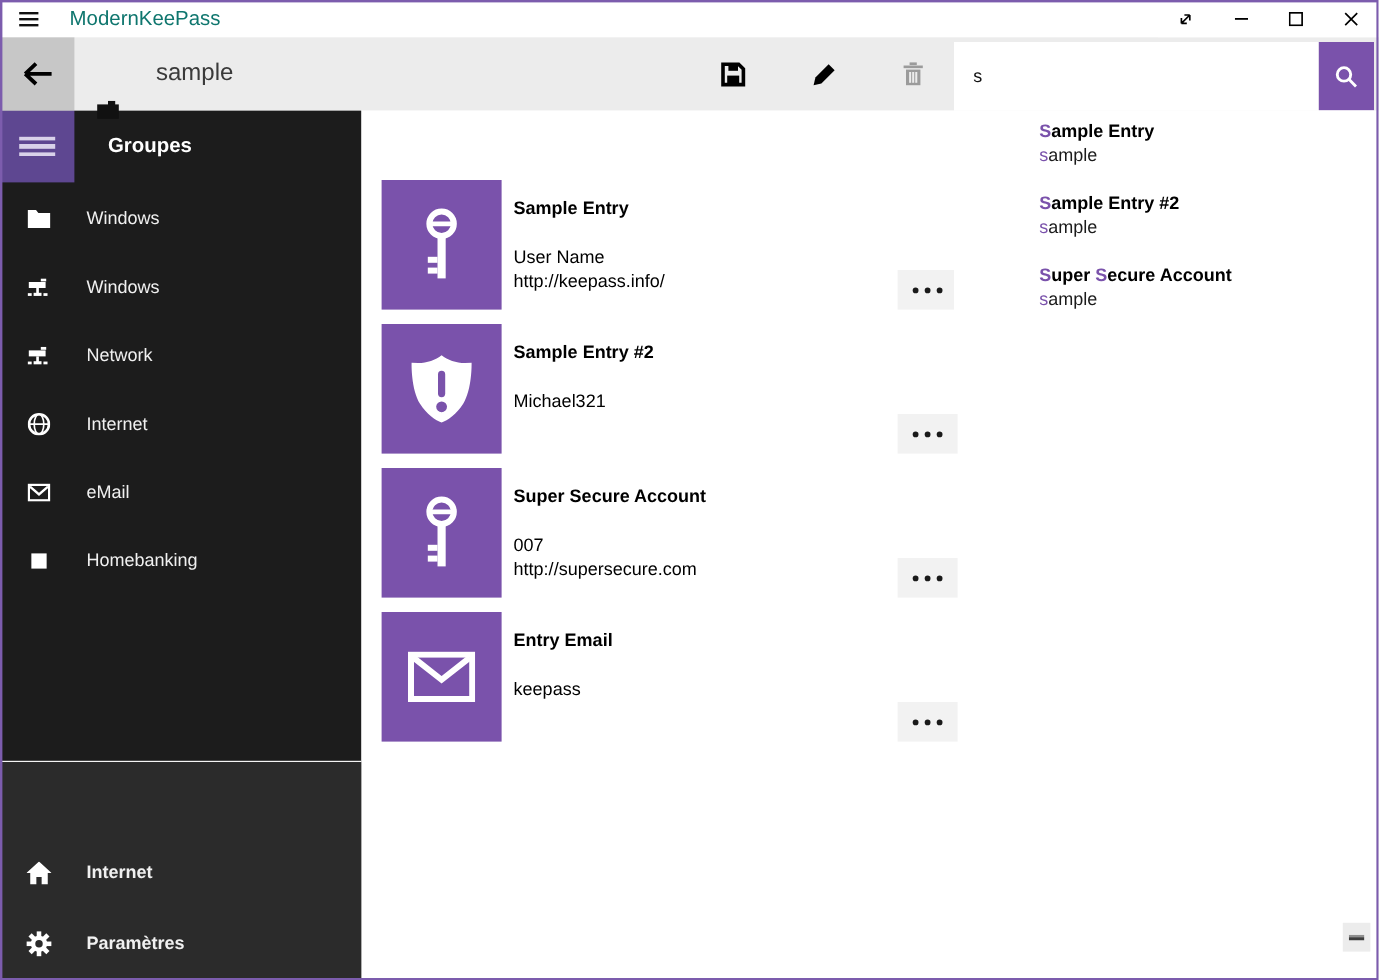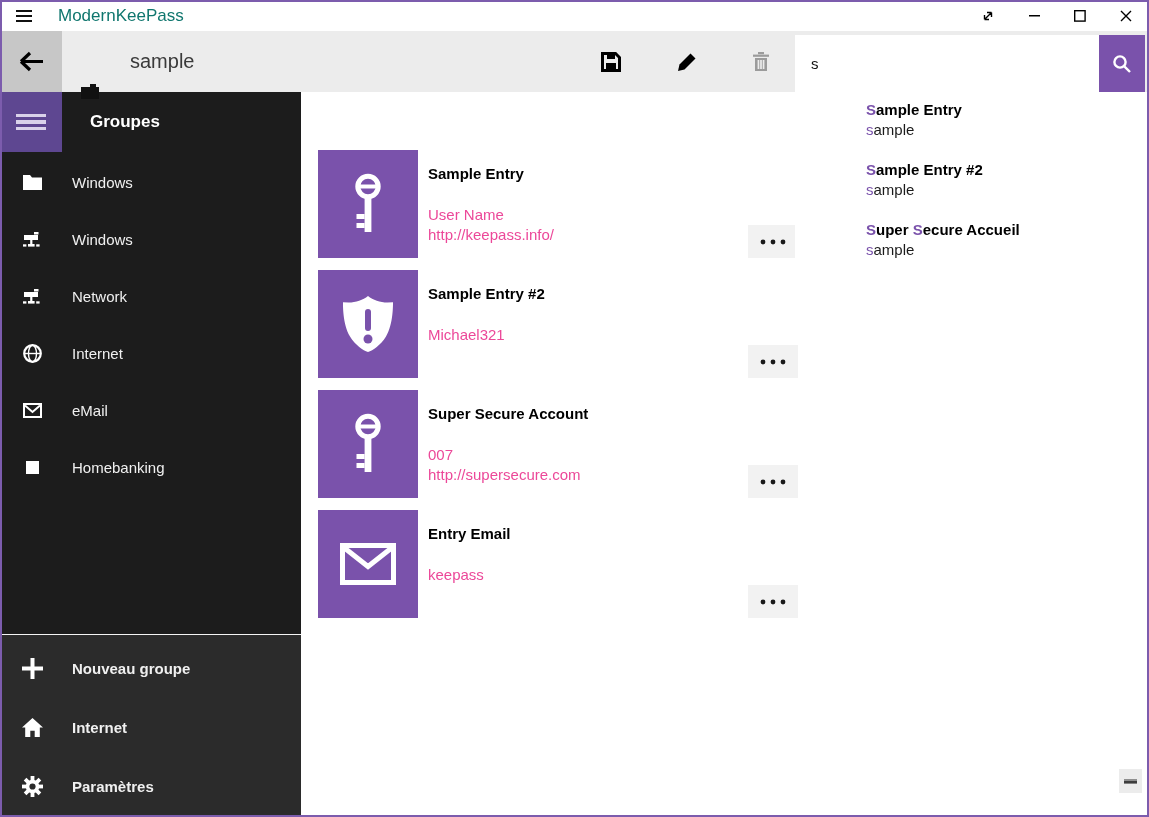--- a/index.html
+++ b/index.html
@@ -41,21 +41,21 @@
   .groups-header { position:absolute; left:90px; top:0; height:60px; line-height:60px; font-size:17px; font-weight:bold; color:#fff; }
   .nav-item { position:absolute; left:0; width:301px; height:57px; display:flex; align-items:center; padding-left:21px; cursor:default; }
   .nav-ico { width:22px; display:flex; align-items:center; justify-content:center; flex:none; }
   .nav-label { margin-left:29px; font-size:15px; color:#f0f0f0; white-space:nowrap; }
   .sidebar-sep { position:absolute; left:0; top:542px; width:301px; height:1.5px; background:#f5f5f5; }
   .sidebar-footer-bg { position:absolute; left:0; top:543px; width:301px; height:182px; background:#2b2b2b; }
   .nav-item.footer .nav-label { font-weight:bold; }
 
   
   .entry-tile { position:absolute; left:318px; width:100px; height:108px; background:#7a52ab; display:flex; align-items:center; justify-content:center; cursor:default; }
-  .e-line { position:absolute; left:428px; width:330px; font-size:15px; line-height:20px; color:#ec4899; white-space:nowrap; }
+  .e-line { position:absolute; left:428px; width:330px; font-size:15px; line-height:20px; color:#000000; white-space:nowrap; }
   .e-title { font-weight:bold; color:#000; }
   .more-button { position:absolute; left:748px; width:50px; height:33px; background:#f2f2f2; display:flex; align-items:center; justify-content:center; }
 
   
   .zoomout-button { position:absolute; left:1119px; top:769px; width:23px; height:24px; background:#ececec; display:flex; align-items:center; justify-content:center; z-index:8; }
 </style>
 </head>
 <body>
 
 <div id="window">
@@ -139,21 +139,21 @@
   <div class="search-results">
     <div class="sr-row">
       <span class="sr-title"><span class="hl">S</span><span>ample Entry</span></span>
       <span class="sr-sub"><span class="hl">s</span><span>ample</span></span>
     </div>
     <div class="sr-row">
       <span class="sr-title"><span class="hl">S</span><span>ample Entry #2</span></span>
       <span class="sr-sub"><span class="hl">s</span><span>ample</span></span>
     </div>
     <div class="sr-row">
-      <span class="sr-title"><span class="hl">S</span><span>uper </span><span class="hl">S</span><span>ecure Accueil</span></span>
+      <span class="sr-title"><span class="hl">S</span><span>uper </span><span class="hl">S</span><span>ecure Account</span></span>
       <span class="sr-sub"><span class="hl">s</span><span>ample</span></span>
     </div>
   </div>
 
   <div class="sidebar">
     <div class="nav-toggle">
       <span>
           <i></i>
           <i></i>
           <i></i>
@@ -219,28 +219,20 @@
         <svg width="13" height="13" viewBox="0 0 13 13">
             <rect width="13" height="13" fill="#fff"></rect>
           </svg>
       </span>
       <span class="nav-label">Homebanking</span>
     </div>
 
     <div class="sidebar-sep"></div>
     <div class="sidebar-footer-bg"></div>
 
-    <div class="nav-item footer" style="top:548px">
-      <span class="nav-ico">
-        <svg width="21" height="21" viewBox="0 0 21 21">
-            <path d="M8.5 0 h4 v8.5 h8.5 v4 h-8.5 v8.5 h-4 v-8.5 H0 v-4 h8.5 z" fill="#fff"></path>
-          </svg>
-      </span>
-      <span class="nav-label">Nouveau groupe</span>
-    </div>
     <div class="nav-item footer" style="top:607px">
       <span class="nav-ico">
         <svg width="21" height="19" viewBox="0 0 21 19">
             <path d="M10.5 0 L21 9.5 h-3.2 V19 h-5.1 v-6.2 h-4.4 V19 H3.2 V9.5 H0 z" fill="#fff"></path>
           </svg>
       </span>
       <span class="nav-label">Internet</span>
     </div>
     <div class="nav-item footer" style="top:666px">
       <span class="nav-ico">

